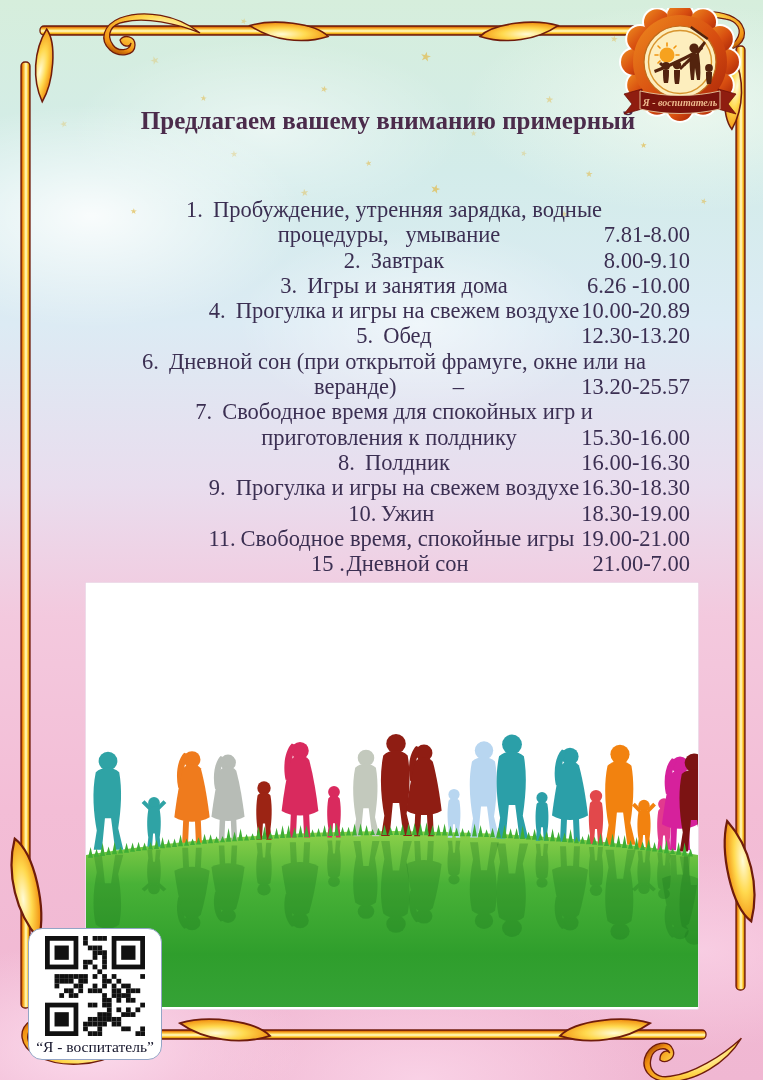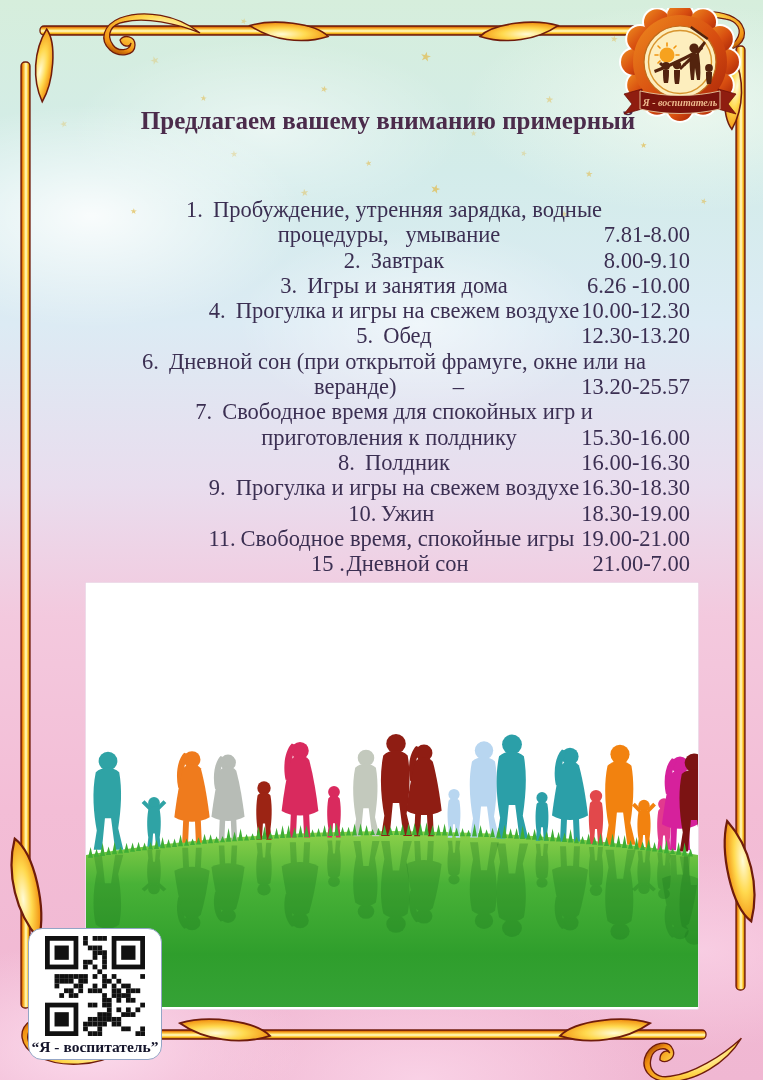--- a/index.html
+++ b/index.html
@@ -26,21 +26,21 @@
   .act{white-space:pre-wrap;}
   .num{display:inline-block;min-width:37px;}
   .time{position:absolute;right:0;bottom:0;line-height:25.3px;}
   .illus{position:absolute;left:85px;top:582px;width:612px;height:426px;z-index:4;
     background:#fff;border:1px solid #eedbe9;border-radius:2px;}
   .illus svg{display:block;}
   .badge{position:absolute;left:608px;top:8px;width:144px;height:120px;z-index:7;}
   .qr-card{position:absolute;left:28px;top:928px;width:134px;height:132px;z-index:6;
     background:#fff;border:1.5px solid #93a5c6;border-radius:14px;box-sizing:border-box;}
   .qr-card svg{display:block;margin:7px auto 0 auto;}
-  .qr-caption{text-align:center;font-weight:bold;font-size:15.5px;color:#14142a;margin-top:2px;
+  .qr-caption{text-align:center;font-weight:normal;font-size:15.5px;color:#14142a;margin-top:2px;
     font-family:"Liberation Serif",serif;}
 </style>
 </head>
 <body>
 
 <div class="page">
 
   <div class="stars">
       <span class="star" style="left: 150px; top: 55px; font-size: 11px; opacity: 0.35; transform: rotate(-20deg);">★</span>
       <span class="star" style="left: 240px; top: 18px; font-size: 8px; opacity: 0.47; transform: rotate(17deg);">★</span>
@@ -127,21 +127,21 @@
       <div class="row">
         <div class="act"><span class="num">2.</span><span class="txt">Завтрак</span></div>
         <div class="time">8.00-9.10</div>
       </div>
       <div class="row">
         <div class="act"><span class="num">3.</span><span class="txt">Игры и занятия дома</span></div>
         <div class="time">6.26 -10.00</div>
       </div>
       <div class="row">
         <div class="act"><span class="num">4.</span><span class="txt">Прогулка и игры на свежем воздухе</span></div>
-        <div class="time">10.00-12.30</div>
+        <div class="time">10.00-20.89</div>
       </div>
       <div class="row">
         <div class="act"><span class="num">5.</span><span class="txt">Обед</span></div>
         <div class="time">12.30-13.20</div>
       </div>
       <div class="row">
         <div class="act"><span class="num">6.</span><span class="txt">Дневной сон (при открытой фрамуге, окне или на
 веранде)          –</span></div>
         <div class="time">13.20-25.57</div>
       </div>

